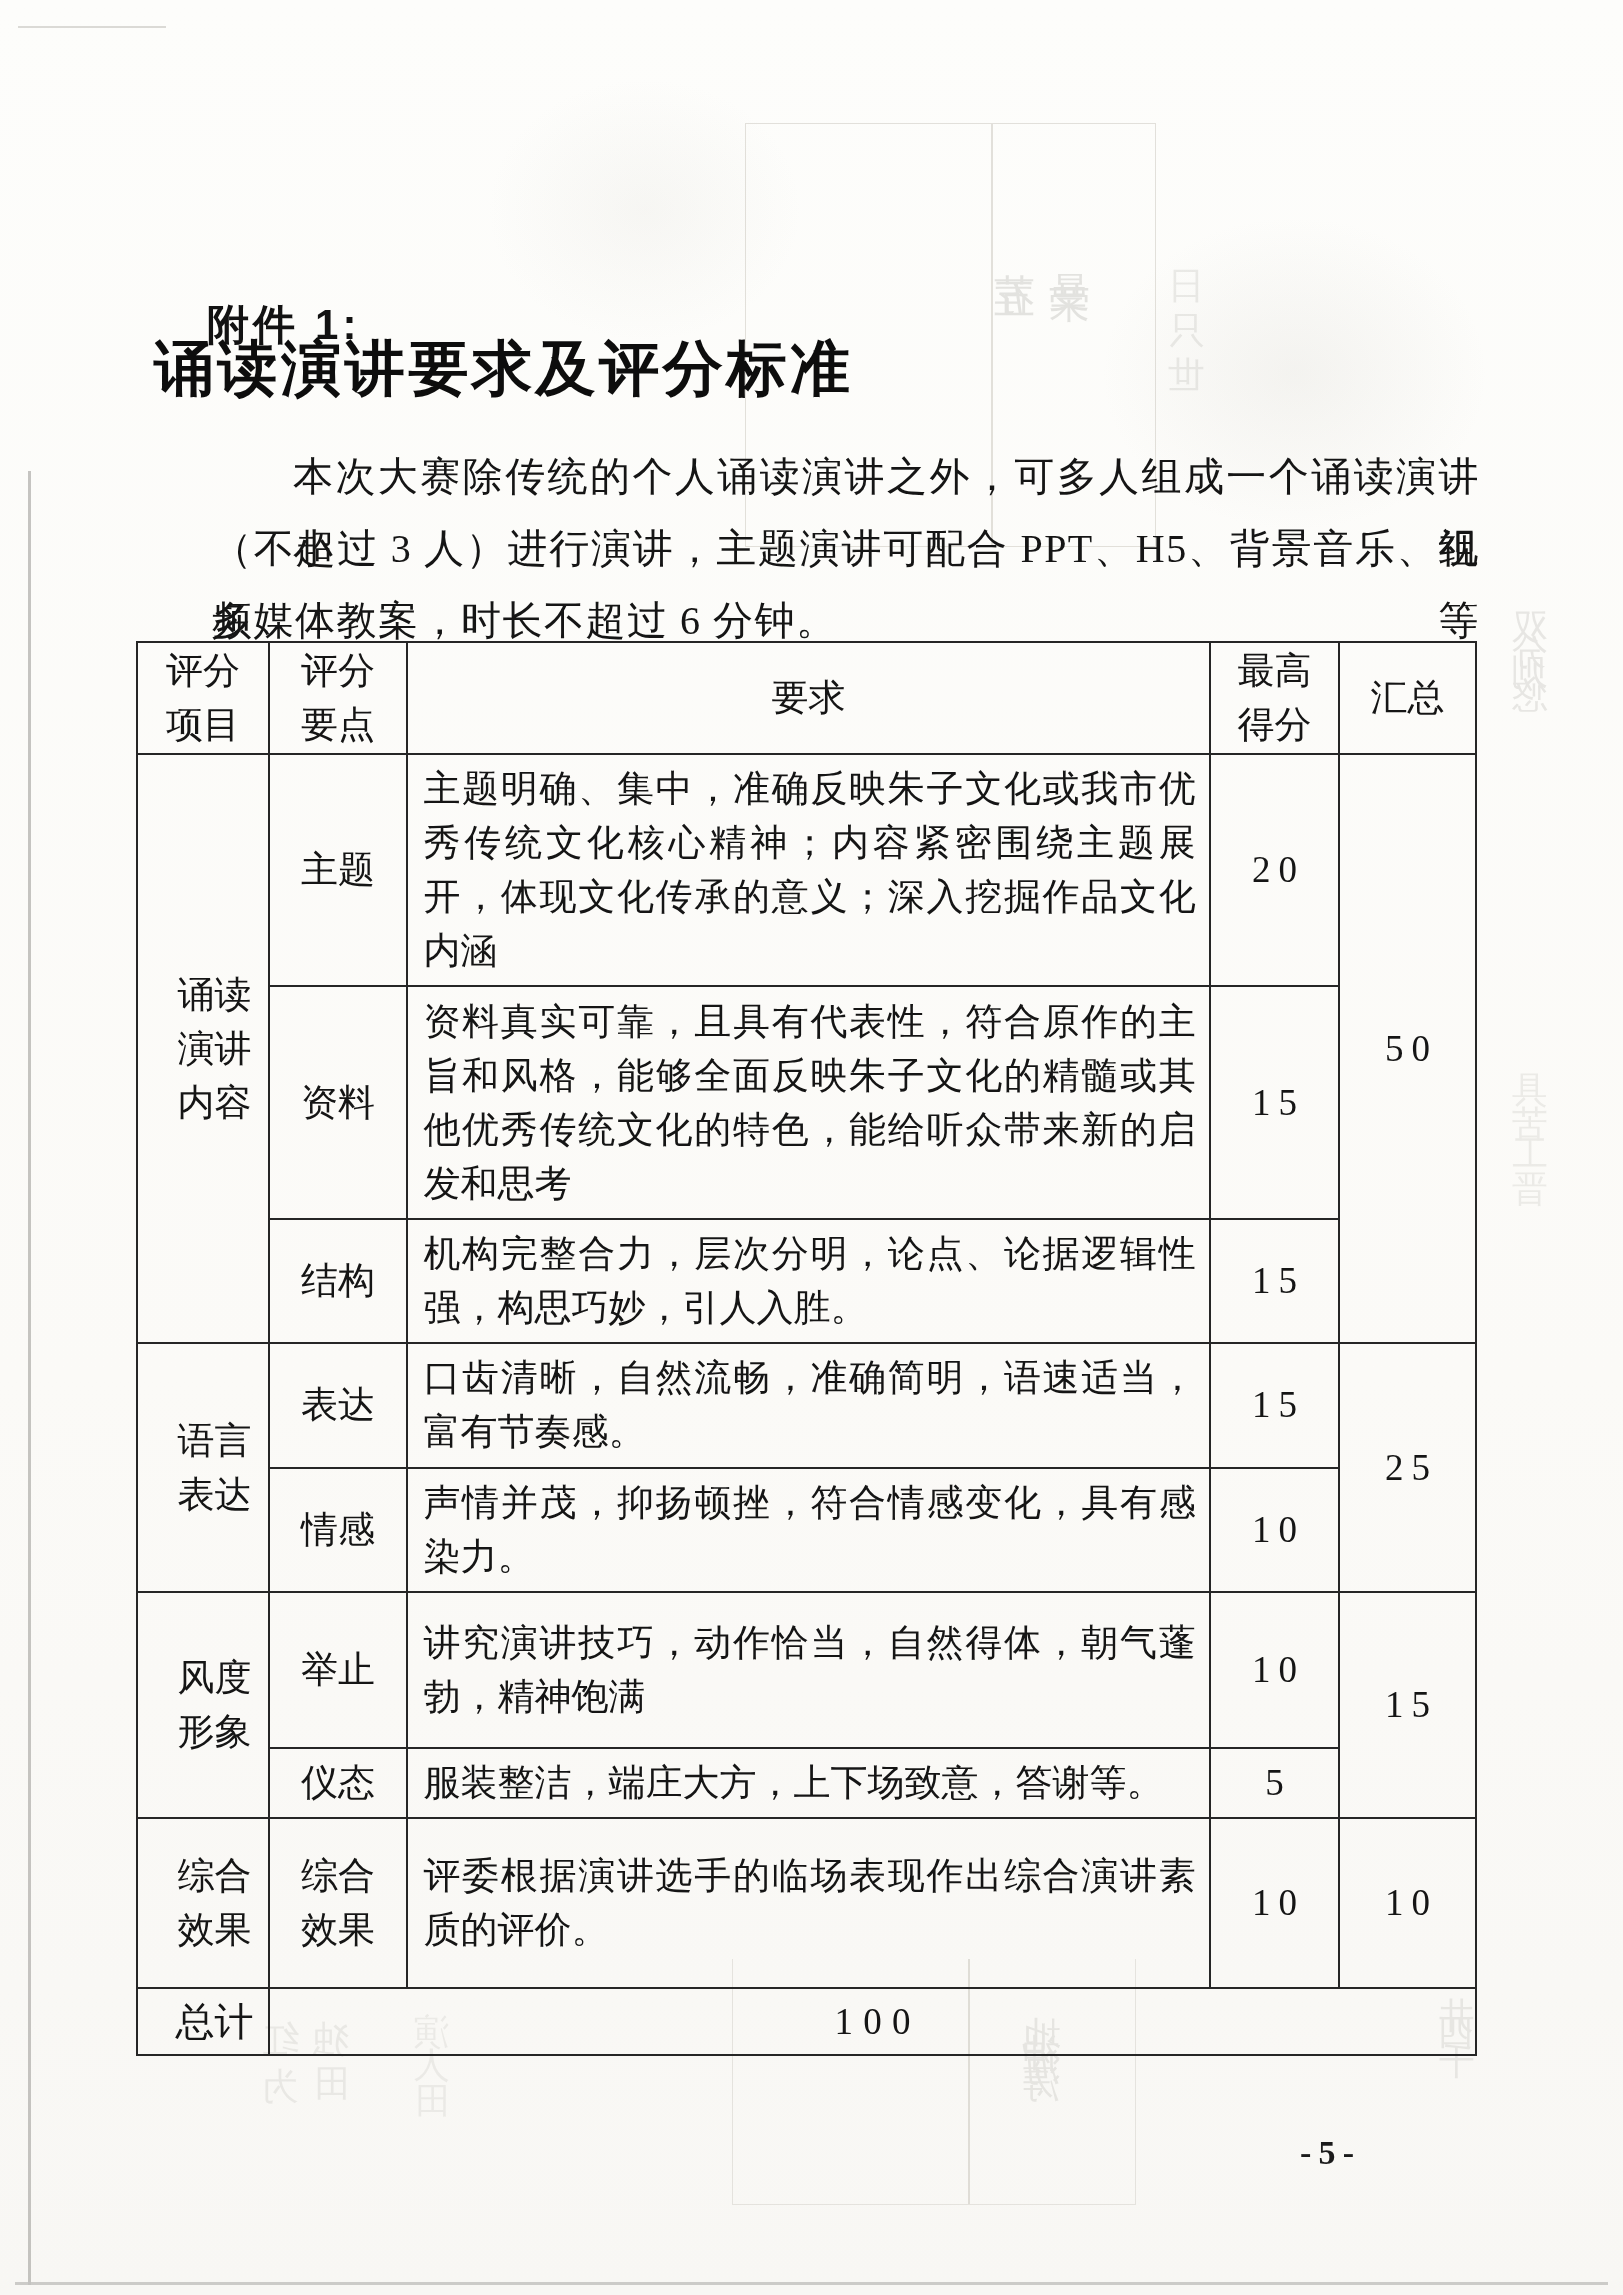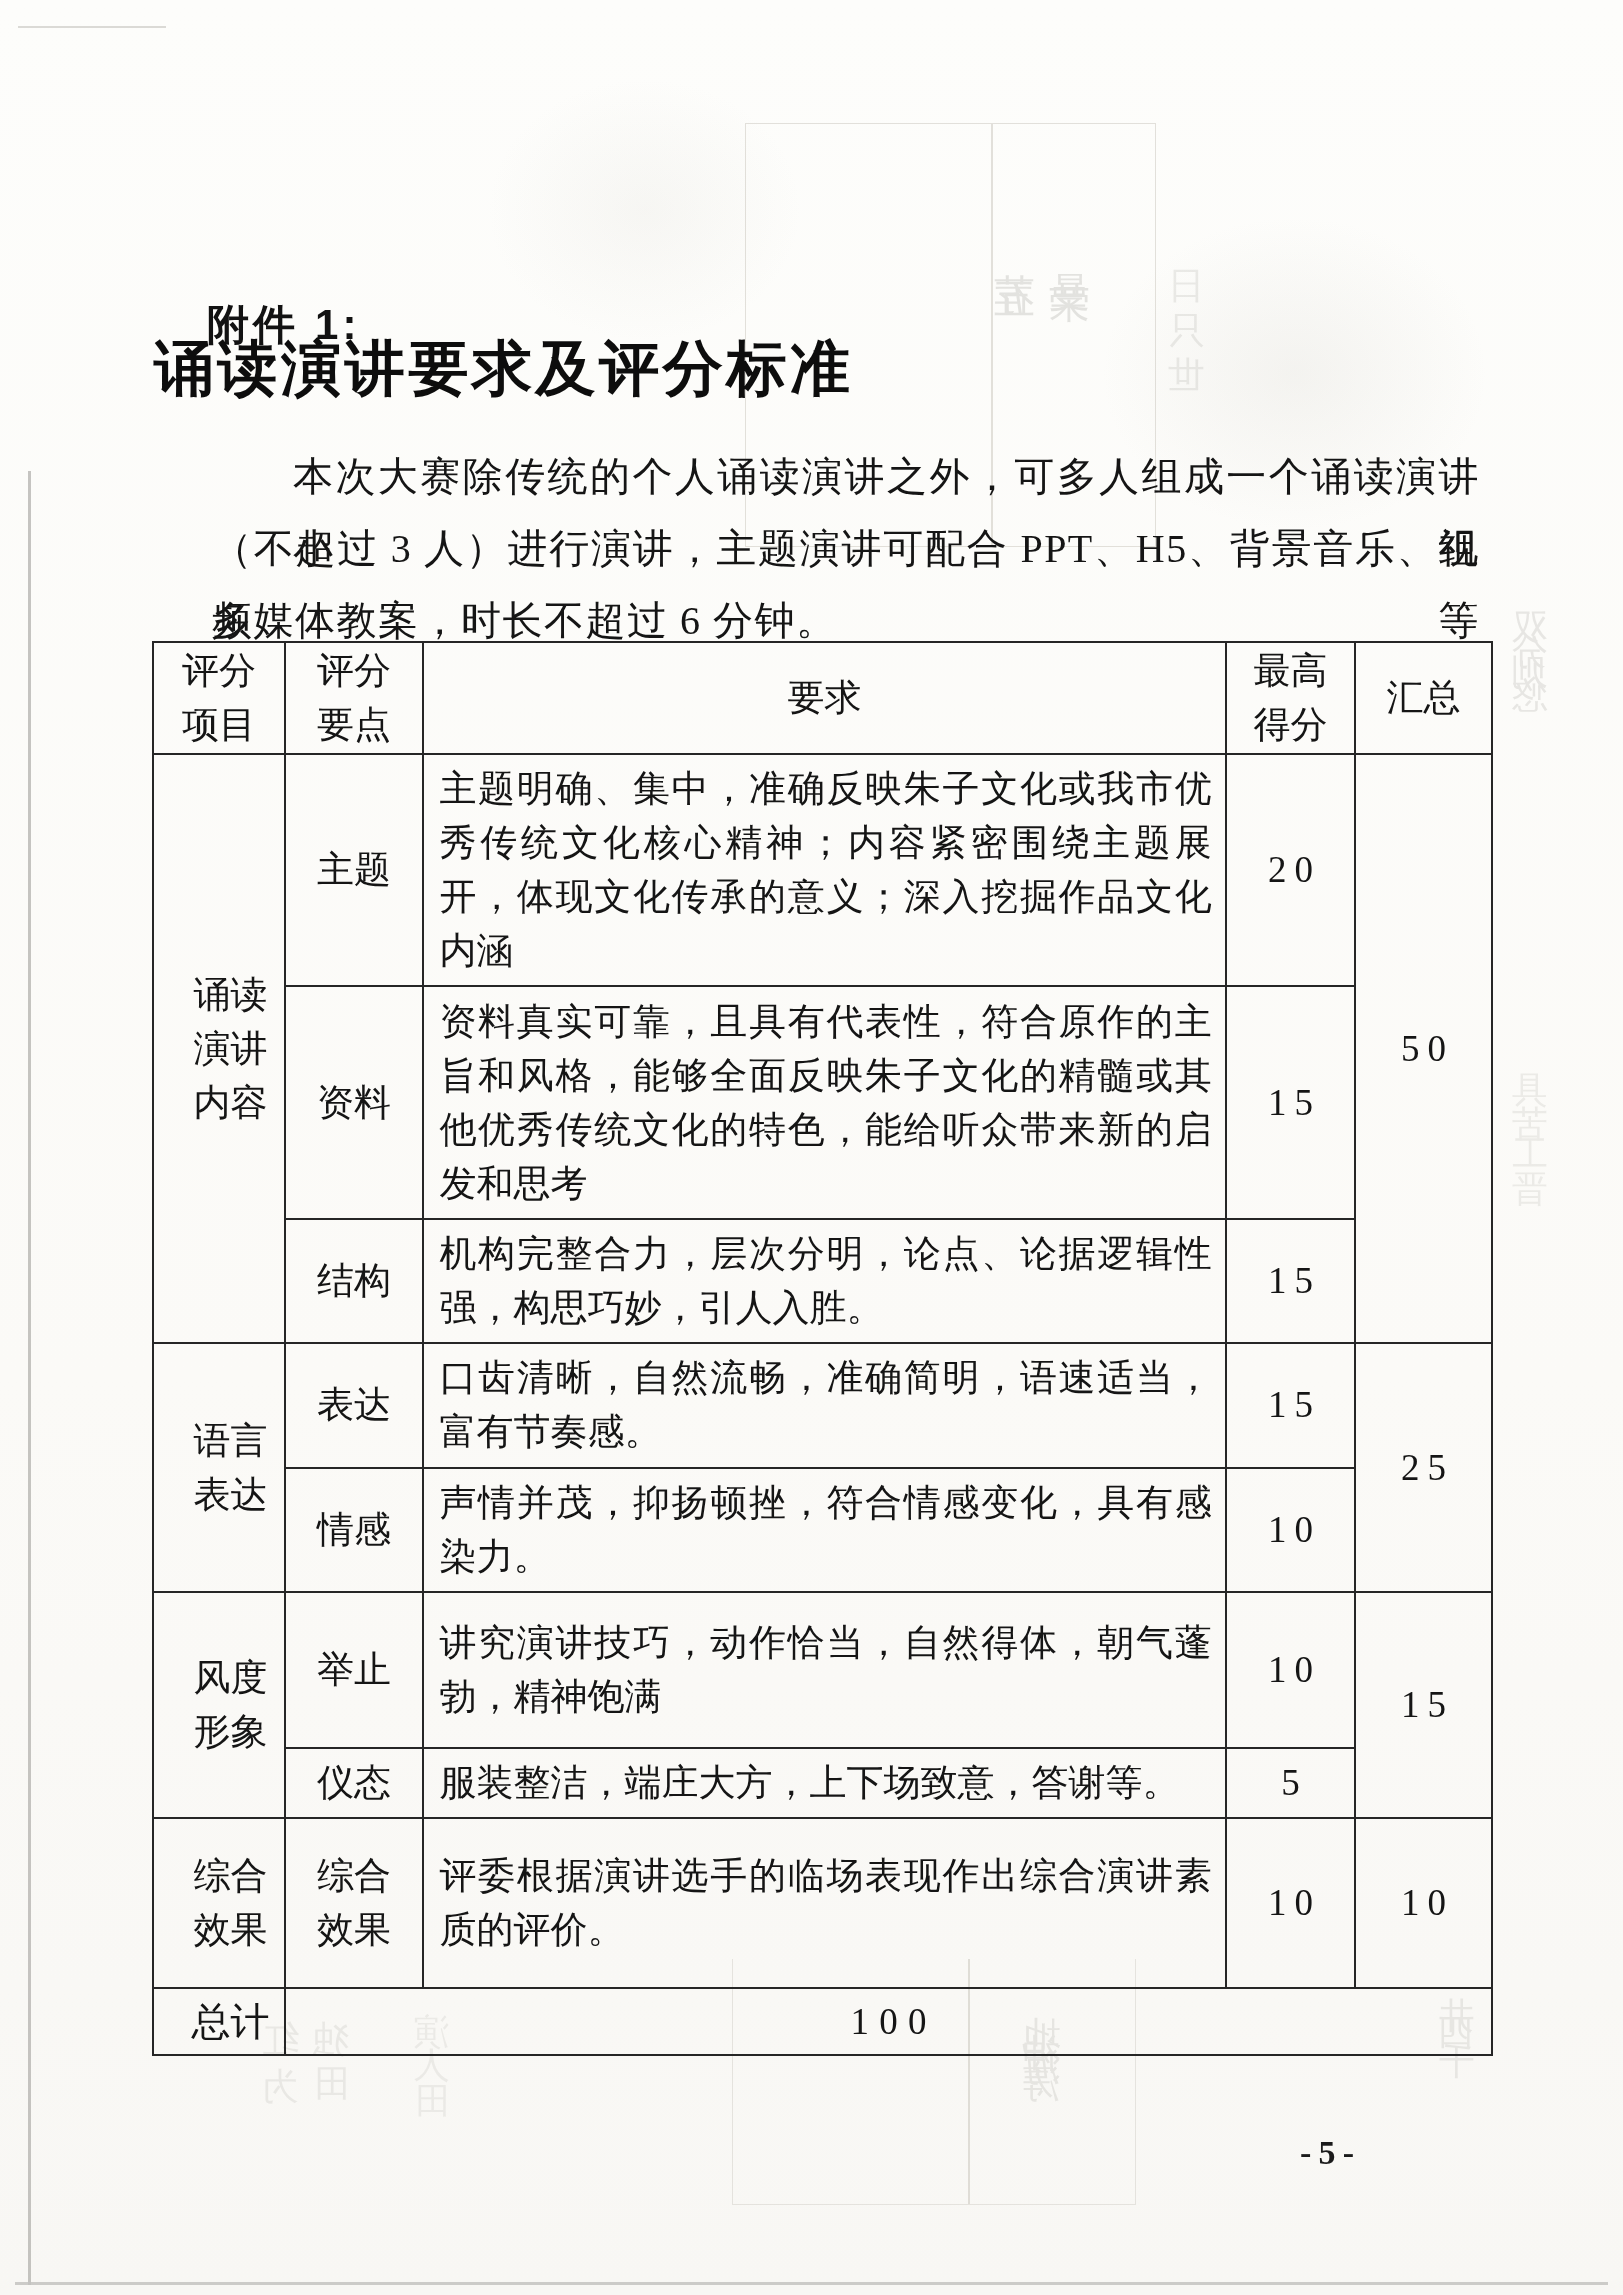--- a/index.html
+++ b/index.html
@@ -53,21 +53,21 @@
     font-family:"Liberation Sans","DejaVu Sans",sans-serif;
     font-weight:900;font-size:60px;letter-spacing:3.6px;color:#0d0d0d;
   }
   .intro{position:absolute;left:212px;top:441px;width:1268px;
     font-size:40px;letter-spacing:1.5px;color:#151515;}
   .intro .line{height:72px;line-height:72px;text-align:justify;text-align-last:justify;}
   .intro .line.first{padding-left:81px;}
   .intro .line.last{text-align:right;text-align-last:left;}
   
   table.score{
-    position:absolute;left:152px;top:641px;
+    position:absolute;left:136px;top:641px;
     width:1338px;border-collapse:collapse;table-layout:fixed;border-radius:13px;
   }
   table.score td{
     border:2.6px solid #262626;
     box-sizing:border-box;
     vertical-align:middle;
     font-size:37px;line-height:54px;color:#151515;
   }
   td.hdr{white-space:pre-line;text-align:center;font-size:39px;line-height:56px;}
   td.label{white-space:pre-line;text-align:center;font-size:39px;line-height:60px;padding-left:24px;}

